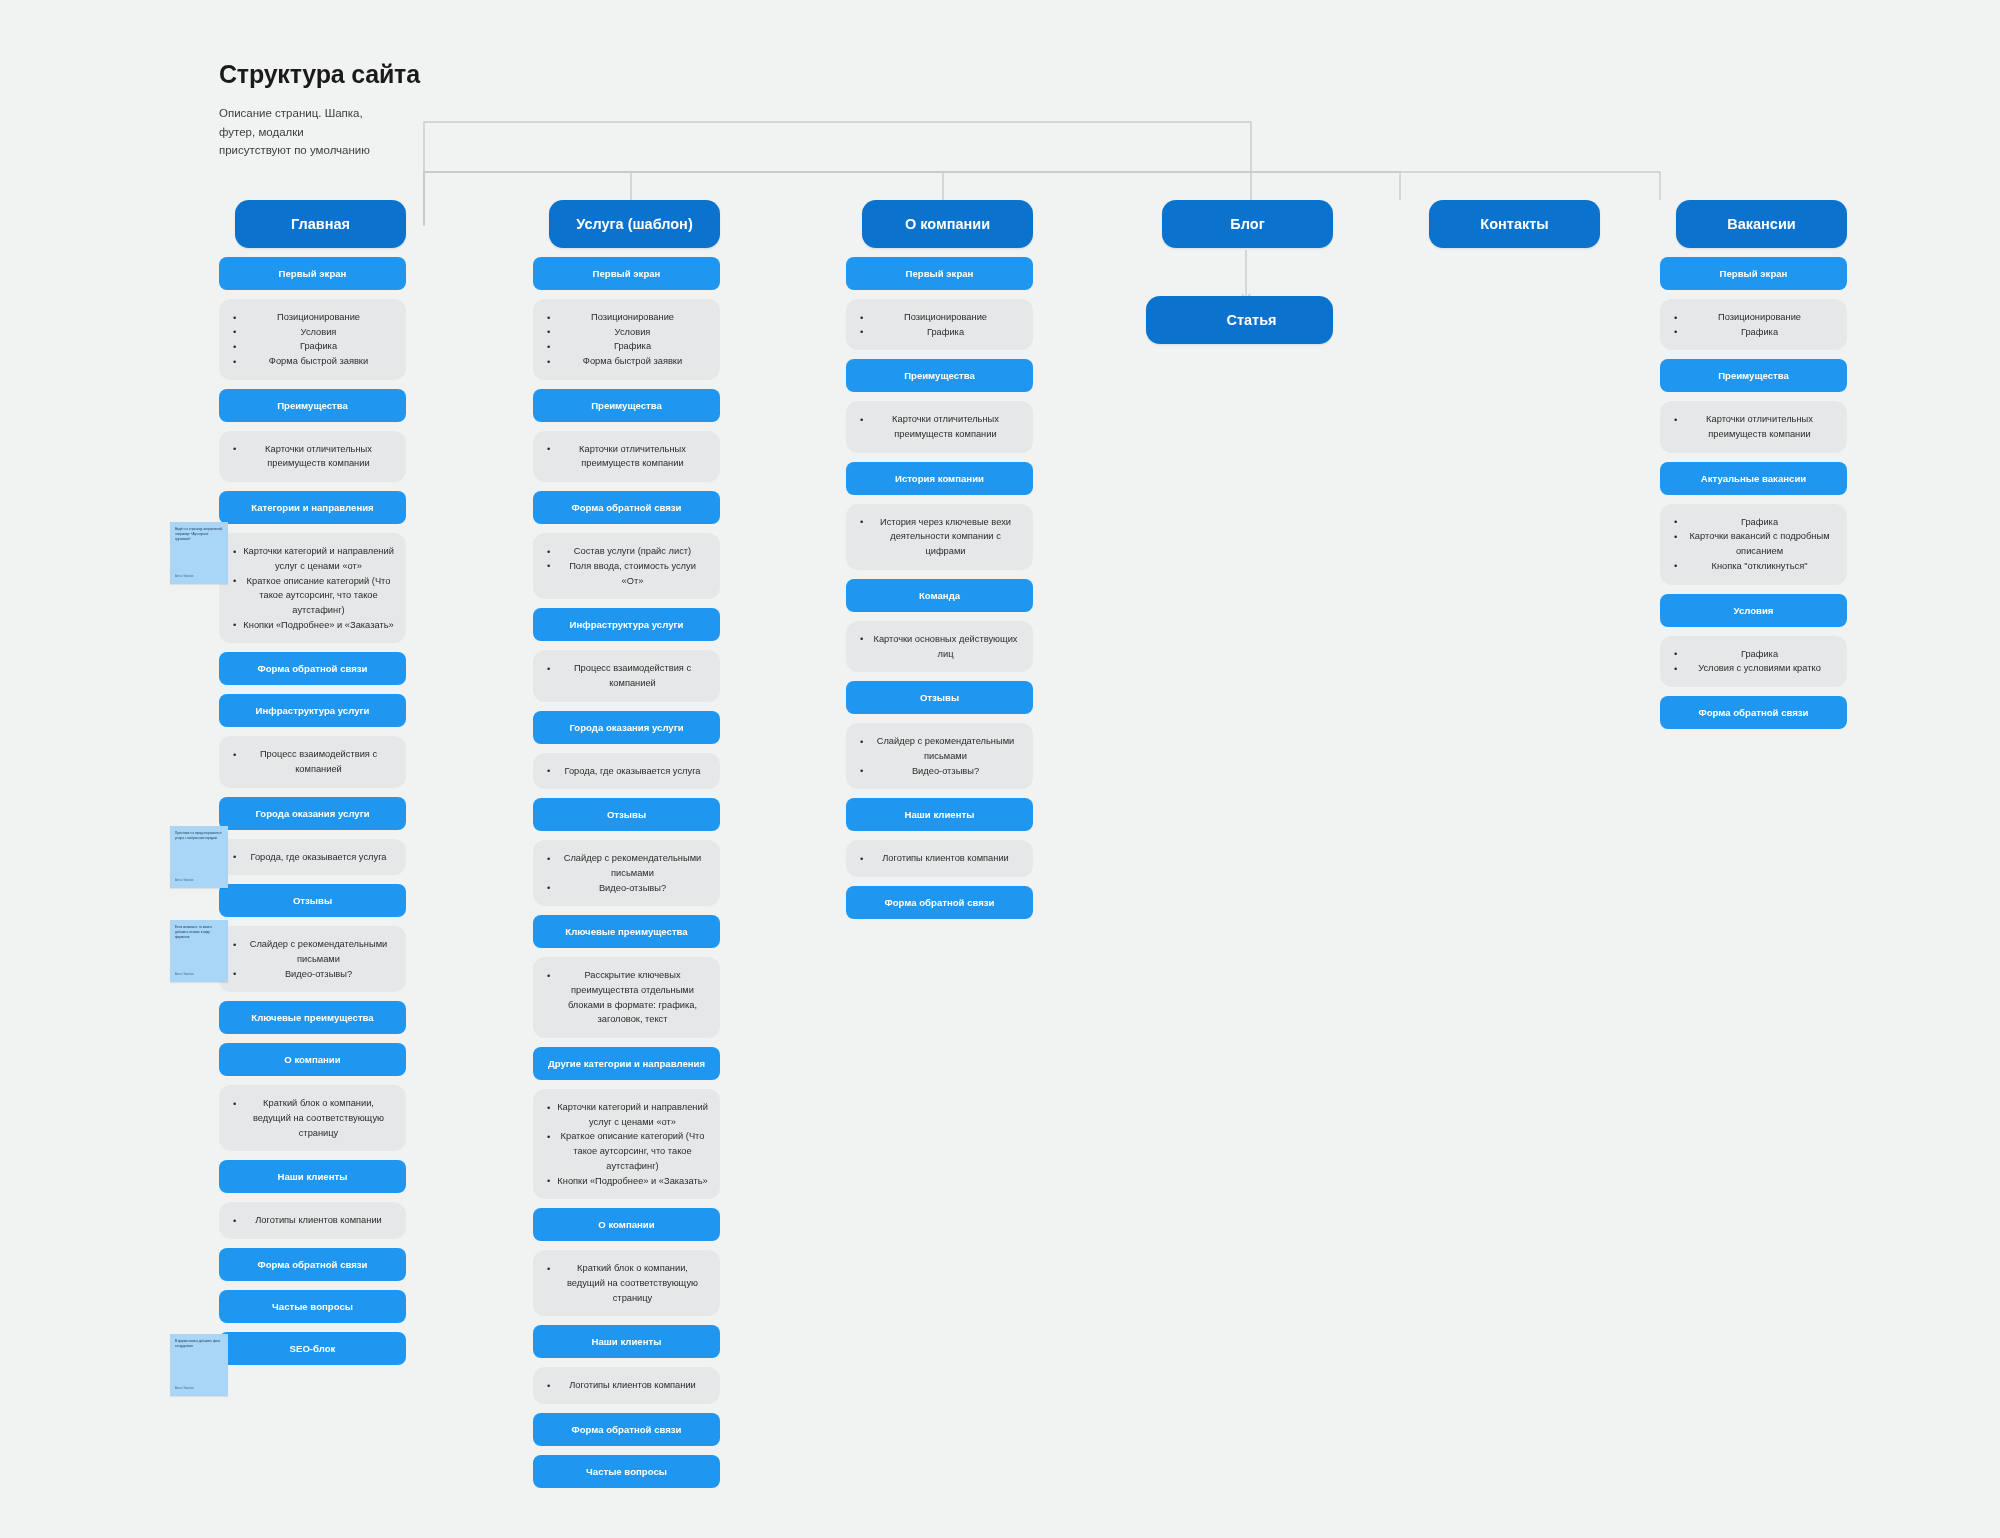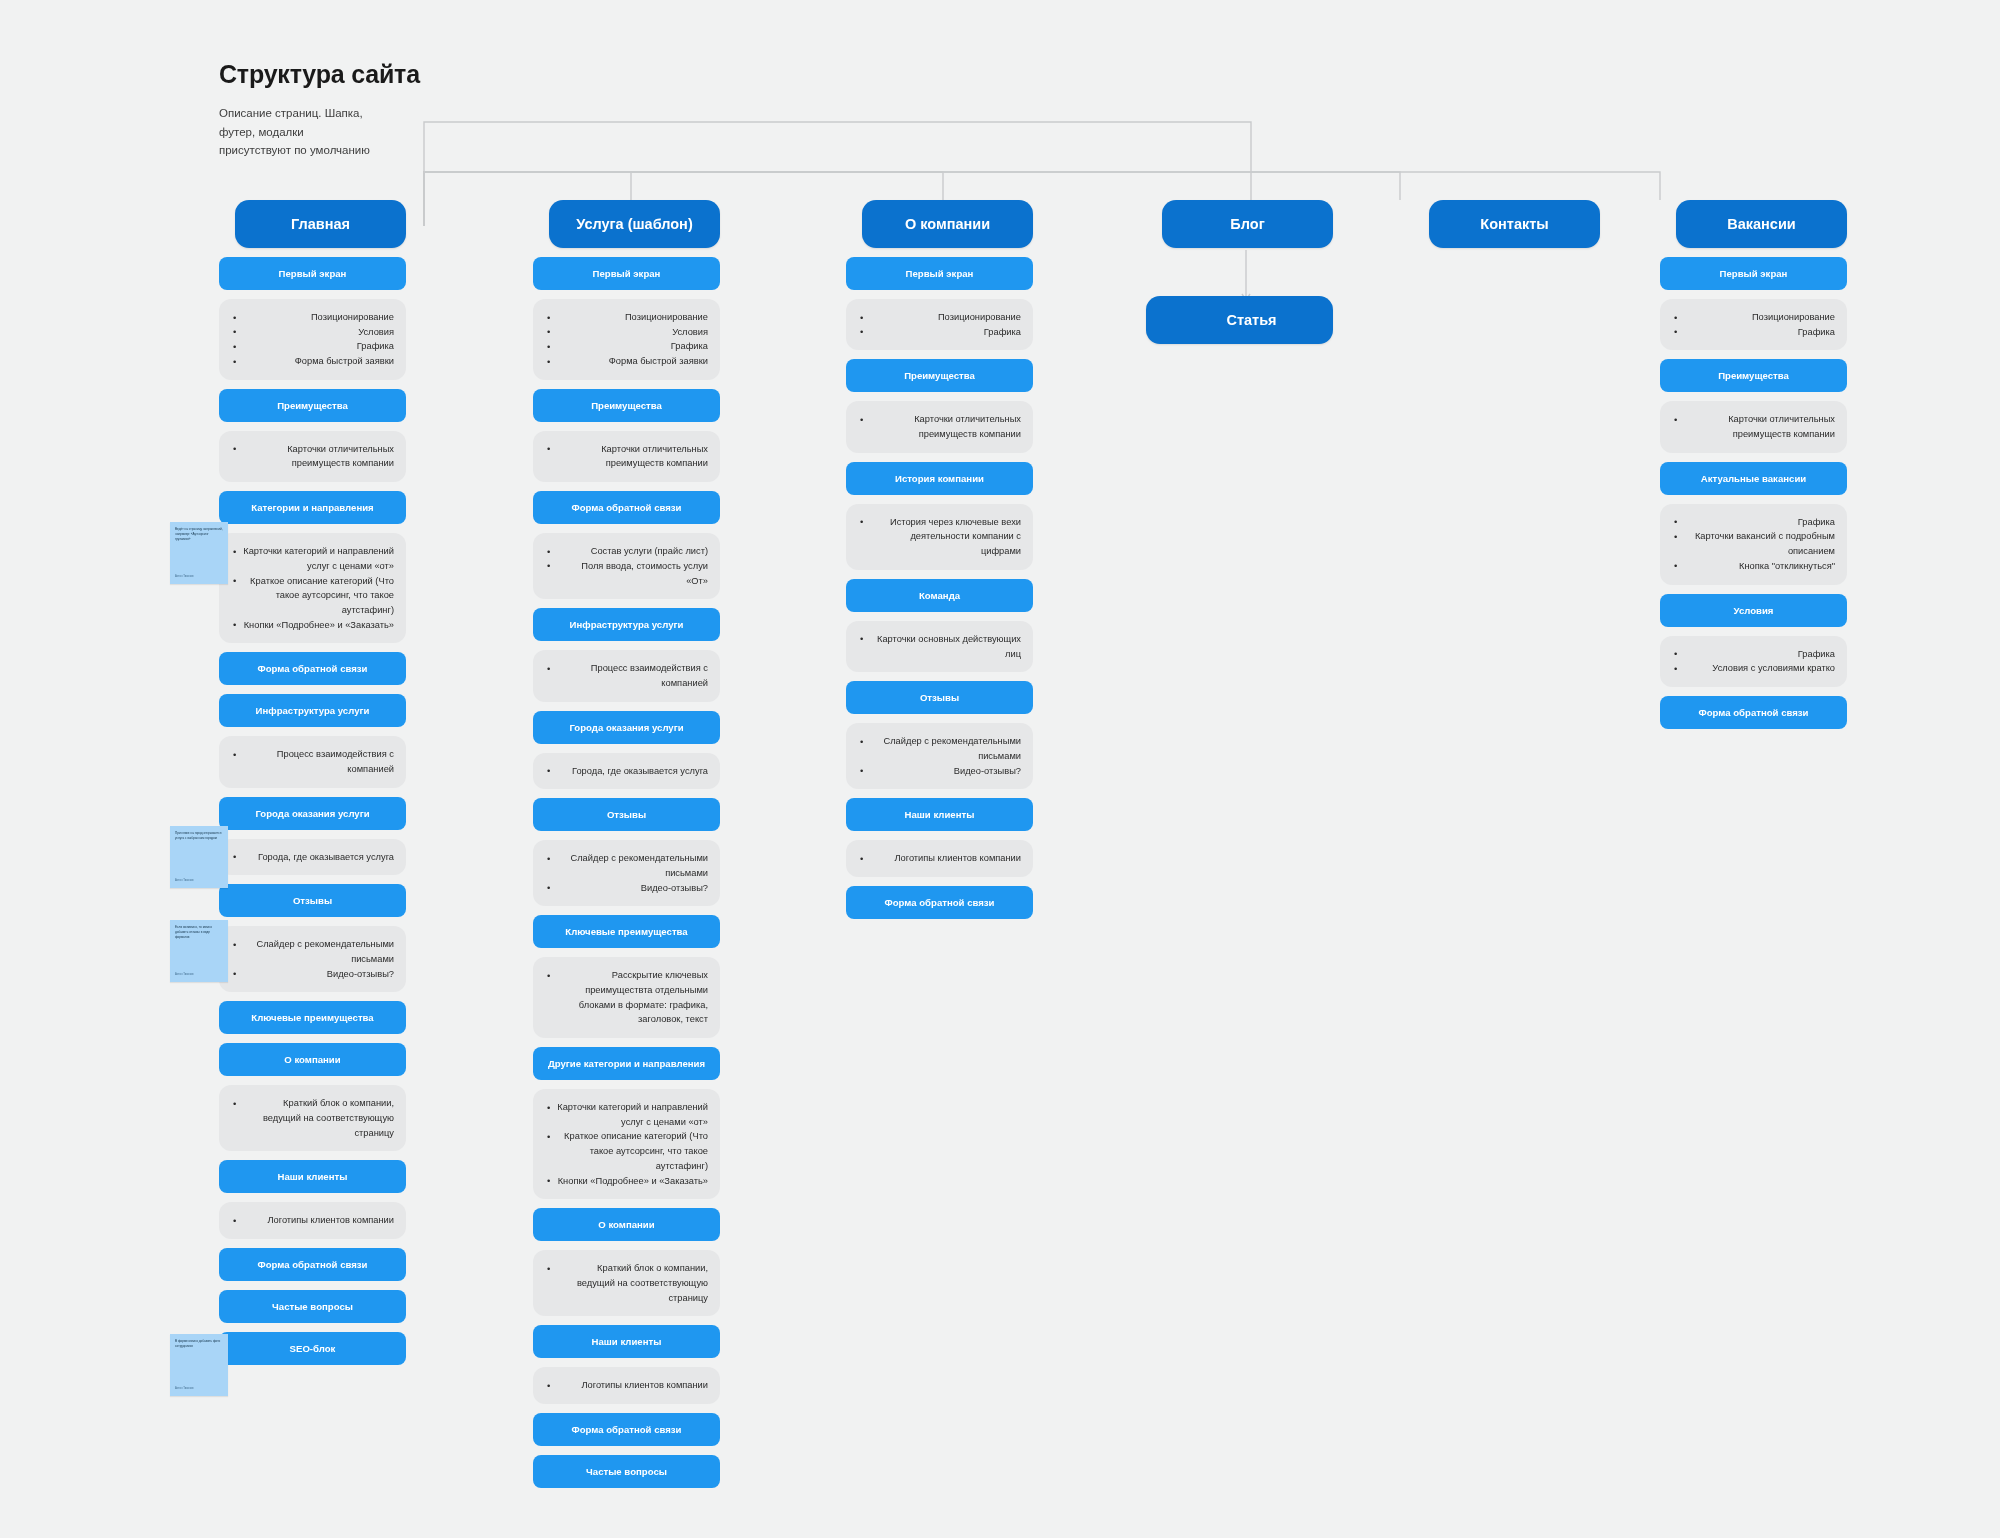--- a/index.html
+++ b/index.html
@@ -59,21 +59,21 @@
     padding-left:24px;
   }
   .detail {
     background:#e6e7e8;
     border-radius:12px;
     margin-top:9px;
     padding:11px 12px 11px 10px;
     color:#2b2b2b;
     font-size:9.3px;
     line-height:1.58;
-    text-align:right;
+    text-align:center;
   }
   .detail ul { margin:0; padding:0 0 0 14px; list-style:none; }
   .detail li { position:relative; margin:0; padding:0; }
   .detail li::before {
     content:"•"; position:absolute; left:-10px; top:-.5px;
     font-size:9.5px; color:#2b2b2b;
   }
 
   
   .sticky {

